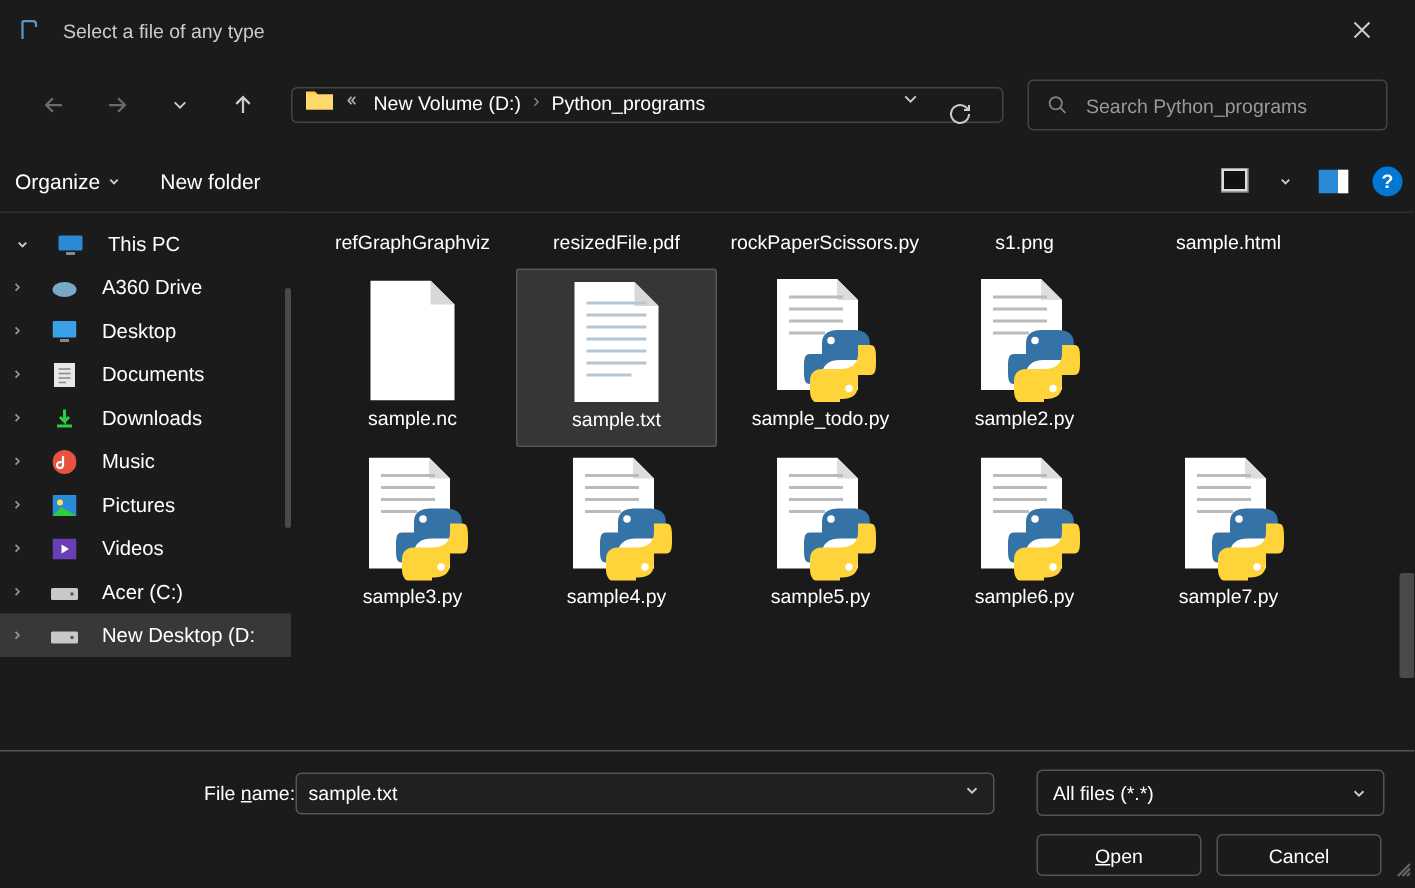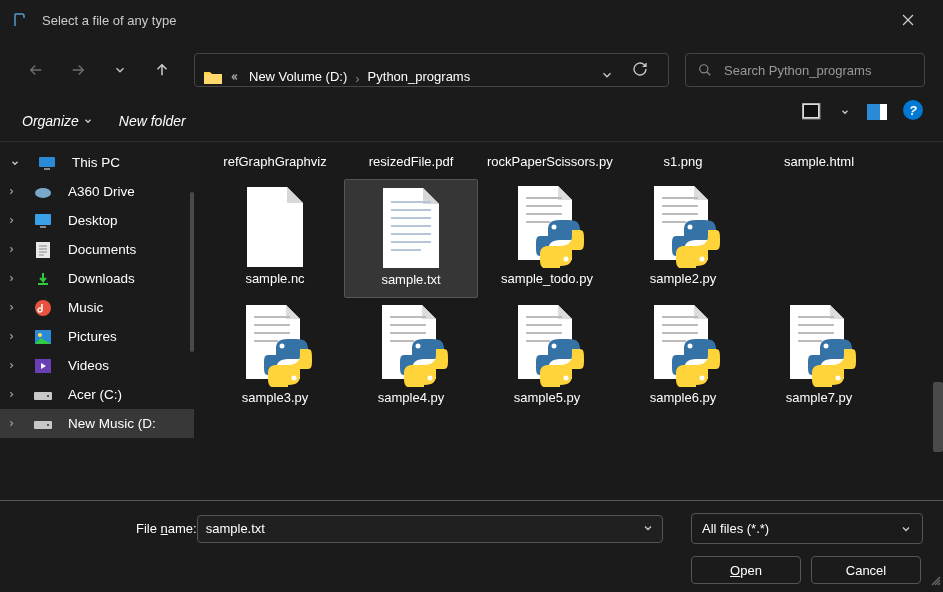--- a/index.html
+++ b/index.html
@@ -7,34 +7,34 @@
 
 .titlebar { height: 40px; display: flex; align-items: center; padding: 0 12px; background: #1b1b1b; }
 .titlebar .app-icon { width: 16px; height: 16px; margin-right: 14px; }
 .titlebar .title { font-size: 13px; color: #cccccc; flex: 1; }
 .titlebar .close-btn { width: 46px; height: 32px; display: flex; align-items: center; justify-content: center; cursor: pointer; }
 
 .navbar { height: 60px; display: flex; align-items: center; padding: 0 18px; gap: 6px; }
 .nav-btn { width: 36px; height: 36px; display: flex; align-items: center; justify-content: center; cursor: pointer; border-radius: 4px; }
 .nav-btn svg { stroke: #cccccc; }
 .nav-btn.disabled svg { opacity: 0.45; }
-.breadcrumb-box { flex: 1; height: 34px; border: 1px solid #454545; border-radius: 4px; display: flex; align-items: flex-end; padding: 0 8px; background: #1b1b1b; margin-left: 8px; }
+.breadcrumb-box { flex: 1; height: 24px; border: 1px solid #454545; border-radius: 4px; display: flex; align-items: flex-start; padding: 0 8px; background: #1b1b1b; margin-left: 8px; }
 .bc-folder { display: flex; align-items: center; margin-right: 4px; }
 .bc-chev-sm { margin: 0 4px; }
 .bc-seg { font-size: 13px; color: #ffffff; padding: 2px 4px; cursor: pointer; }
 .bc-sep { color: #888; font-size: 13px; margin: 0 4px; }
 .bc-spacer { flex: 1; }
 .bc-drop { cursor: pointer; padding: 0 6px; }
 .refresh-btn { width: 40px; height: 34px; display: flex; align-items: center; justify-content: center; cursor: pointer; }
 .search-box { width: 240px; height: 34px; border: 1px solid #454545; border-radius: 4px; display: flex; align-items: center; padding: 0 12px; margin-left: 10px; background: #1b1b1b; }
 .search-box svg { margin-right: 12px; opacity: 0.6; }
 .search-input { flex: 1; background: transparent; border: none; color: #fff; font-size: 13px; outline: none; }
 .search-input::placeholder { color: #999; }
 
-.toolbar { height: 42px; display: flex; padding: 0 20px; border-bottom: 1px solid #2e2e2e; font-style: italic; }
+.toolbar { height: 42px; display: flex; align-items: center; padding: 0 8px; border-bottom: 1px solid #2e2e2e; }
 .tb-btn { font-size: 14px; color: #fff; cursor: pointer; padding: 4px 2px; display: flex; align-items: center; gap: 4px; margin-right: 22px; }
 .tb-spacer { flex: 1; }
 .tb-view { width: 24px; height: 24px; margin-left: 14px; cursor: pointer; display: flex; align-items: center; justify-content: center; }
 .help-btn { width: 20px; height: 20px; border-radius: 50%; background: #0078d4; display: flex; align-items: center; justify-content: center; font-size: 13px; font-weight: bold; color: #fff; margin-left: 14px; cursor: pointer; }
 
 .main { display: flex; height: 358px; }
 .sidebar { width: 194px; background: #1b1b1b; overflow-y: auto; position: relative; padding-top: 6px; }
 .sb-scroll { position: absolute; right: 0; top: 50px; width: 4px; height: 160px; background: #4a4a4a; border-radius: 2px; }
 .sb-item { display: flex; align-items: center; height: 29px; padding: 0 8px; cursor: pointer; font-size: 13.5px; gap: 16px; }
 .sb-item.root { font-weight: 400; }
@@ -301,21 +301,21 @@
             <svg width="9" height="9" viewBox="0 0 24 24" fill="none" stroke="#999" stroke-width="3">
               <path d="M9 6l6 6-6 6"></path>
             </svg>
           </span>
           <span class="sb-icon">
             <svg width="18" height="12" viewBox="0 0 18 12">
               <rect y="3" width="18" height="8" rx="1" fill="#c8c8c8"></rect>
               <rect x="13" y="6" width="2" height="2" fill="#555"></rect>
             </svg>
           </span>
-          <span class="sb-label">New Music (D:</span>
+          <span class="sb-label">New Desktop (D:</span>
         </div>
       </div>
   </div>
 
   <div class="filegrid">
     <div class="fg-scroll"></div>
     <div class="file-row" id="row0">
         <div class="file-tile">
           <div class="file-name">refGraphGraphviz</div>
         </div>

